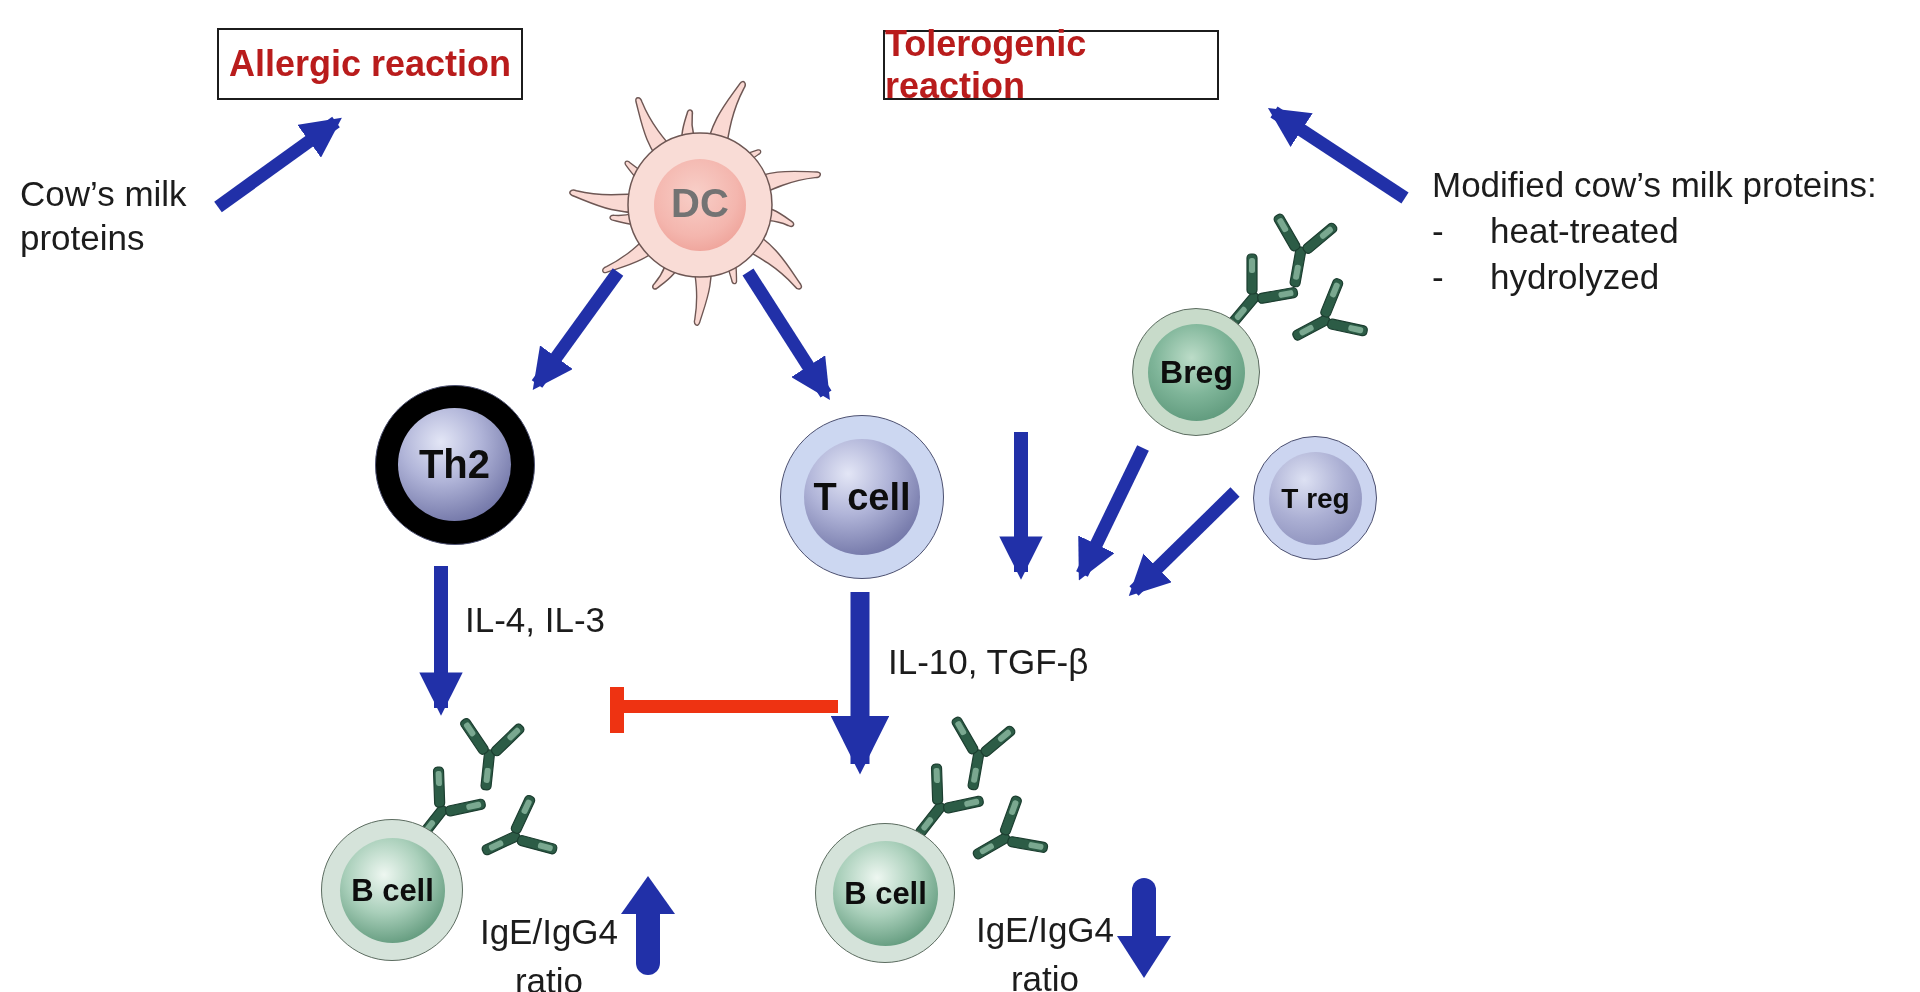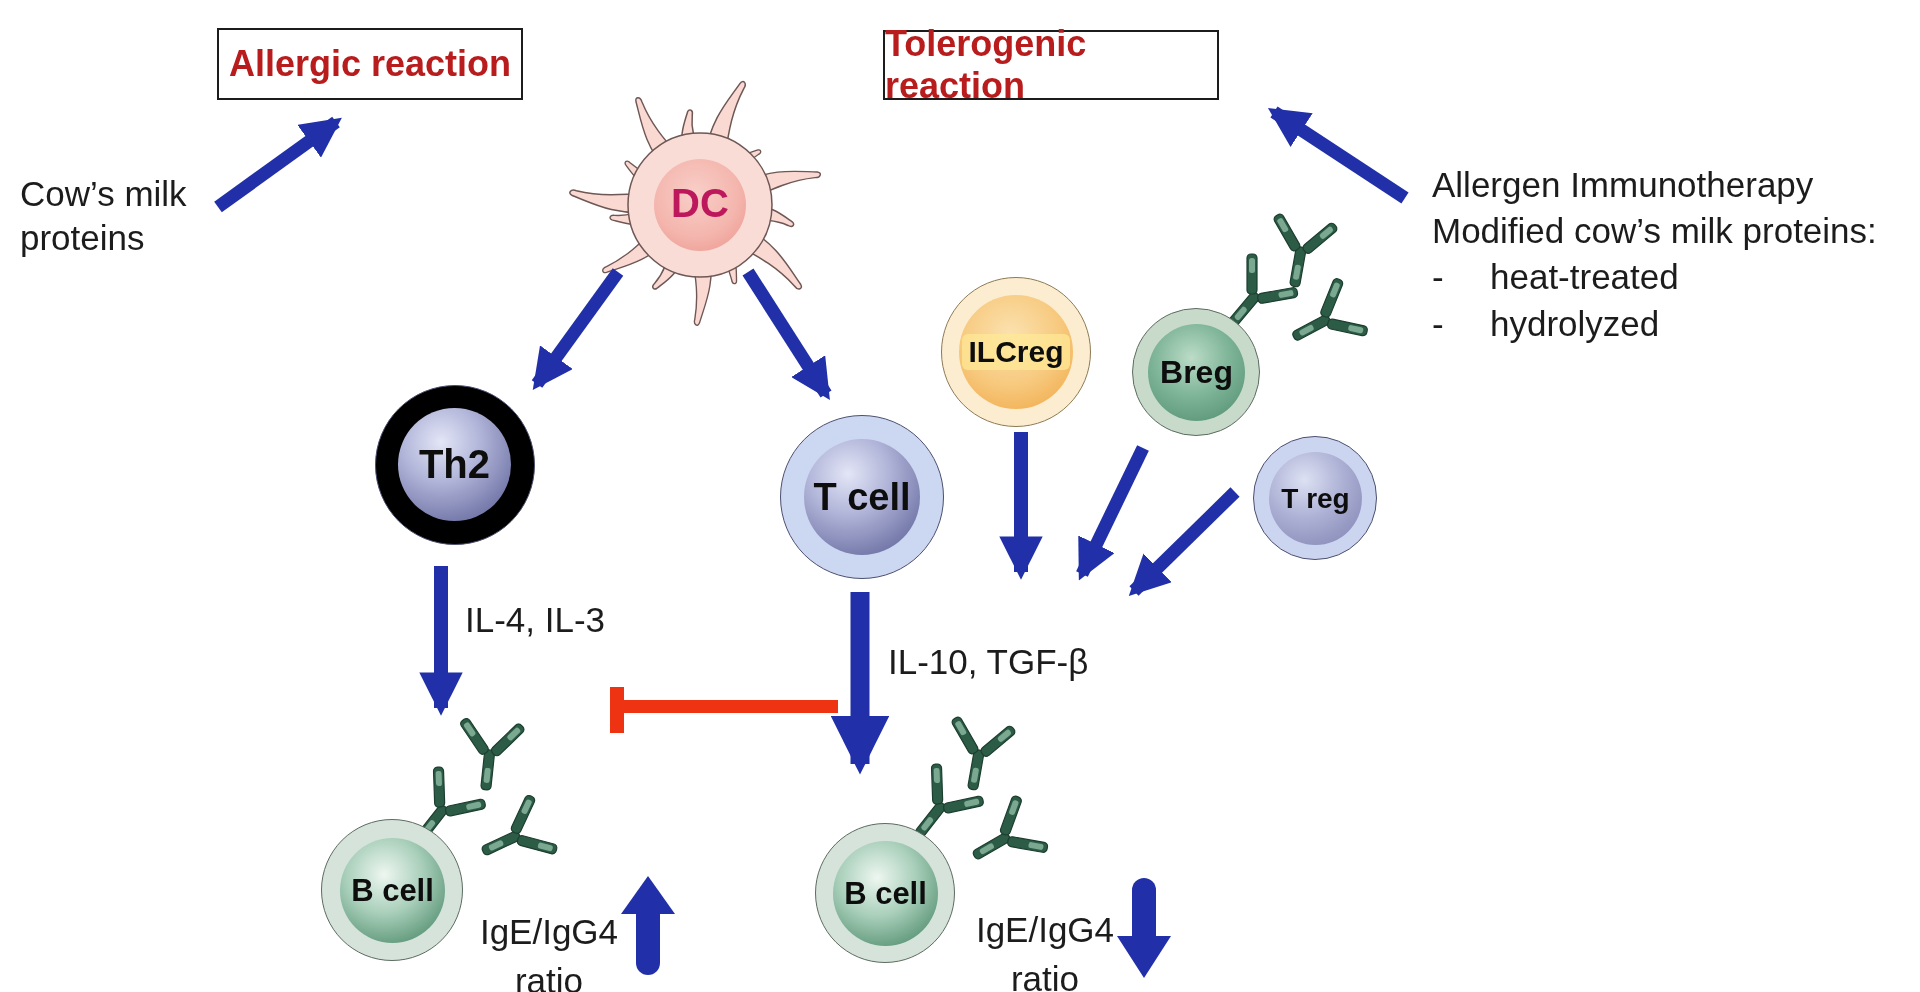--- a/index.html
+++ b/index.html
@@ -13,21 +13,21 @@
     display:flex;align-items:center;justify-content:center;
     font-weight:bold;font-size:36px;color:#b91c1c;
   }
   .plain-text{position:absolute;font-size:35px;line-height:1.26;color:#1c1c1c;}
   .bullet-row{display:flex;}
   .bullet-dash{width:58px;}
   .cell-outer{position:absolute;border-radius:50%;box-sizing:border-box;}
   .cell-inner{position:absolute;border-radius:50%;display:flex;align-items:center;justify-content:center;}
   .cell-label{font-weight:bold;color:#0d0d0d;white-space:nowrap;}
   .ratio-block{position:absolute;text-align:center;font-size:35px;line-height:1.4;color:#1c1c1c;margin-top:23px;}
-  .dc-label{position:absolute;font-weight:bold;font-size:40px;color:#be185d;text-align:center;}
+  .dc-label{position:absolute;font-weight:bold;font-size:40px;color:#737373;text-align:center;}
   svg{display:block;}
 </style>
 </head>
 <body>
 
 <div class="canvas">
 
   <svg class="abs" style="left:0;top:0" width="1920" height="992" viewBox="0 0 1920 992">
     <defs>
       <marker id="headBlue" viewBox="0 0 10 10" refX="8.2" refY="5" markerWidth="3.1" markerHeight="3.1" orient="auto" markerUnits="strokeWidth">
@@ -129,21 +129,20 @@
   <div class="title-box" style="left:883px;top:30px;width:332px;height:66px;">
       <span>Tolerogenic reaction</span>
     </div>
 
   <div class="plain-text" style="left:20px;top:172px;">
     <div>Cow’s milk</div>
     <div>proteins</div>
   </div>
 
   <div class="plain-text" style="left:1432px;top:162px;line-height:1.32;">
-    <div>Allergen Immunotherapy</div>
     <div>Modified cow’s milk proteins:</div>
     <div class="bullet-row">
       <span class="bullet-dash">-</span>
       <span>heat-treated</span>
     </div>
     <div class="bullet-row">
       <span class="bullet-dash">-</span>
       <span>hydrolyzed</span>
     </div>
   </div>
@@ -157,26 +156,20 @@
     </div>
   </div>
 
   <div class="cell-outer" style="left:780px;top:415px;width:164px;height:164px;background:#ccd7f1;border:1.5px solid #4c5070;">
     <div class="cell-inner" style="left:23px;top:23px;width:116px;height:116px;
          background:radial-gradient(circle at 38% 30%, #e3e6f6 0%, #b0b4d8 38%, #7d81b0 72%, #595d94 100%);text-align:right;">
       <span class="cell-label" style="font-size:38px;">T cell</span>
     </div>
   </div>
 
-  <div class="cell-outer" style="left:941px;top:277px;width:150px;height:150px;background:#fcecd0;border:1.5px solid #8d7b55;">
-    <div class="cell-inner" style="left:17px;top:17px;width:114px;height:114px;
-         background:radial-gradient(circle at 45% 35%, #fbe2b0 0%, #f7c97e 52%, #efa440 100%);">
-      <span class="cell-label" style="font-size:30px;background:rgba(255,232,150,0.75);border-radius:6px;padding:1px 6px;">ILCreg</span>
-    </div>
-  </div>
 
   <div class="cell-outer" style="left:1132px;top:308px;width:128px;height:128px;background:#c8dbca;border:1.5px solid #5c6c60;">
     <div class="cell-inner" style="left:15px;top:15px;width:97px;height:97px;
          background:radial-gradient(circle at 45% 35%, #bcdcc8 0%, #7fb599 45%, #4d8a6c 100%);">
       <span class="cell-label" style="font-size:32px;">Breg</span>
     </div>
   </div>
 
   <div class="cell-outer" style="left:1253px;top:436px;width:124px;height:124px;background:#ccd5f0;border:1.5px solid #4c5070;">
     <div class="cell-inner" style="left:15px;top:15px;width:93px;height:93px;

